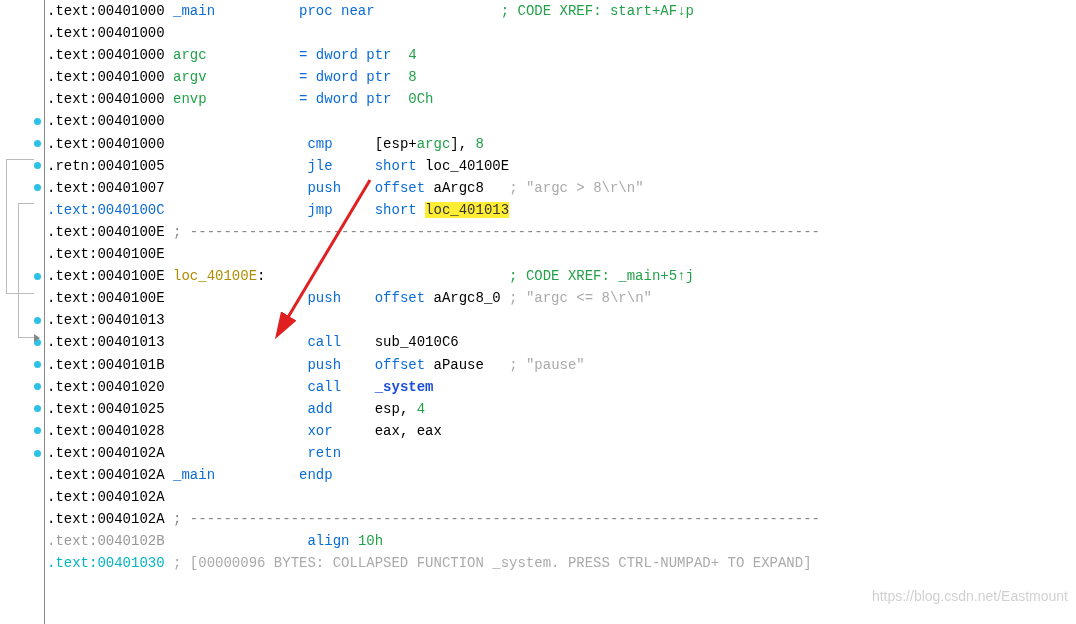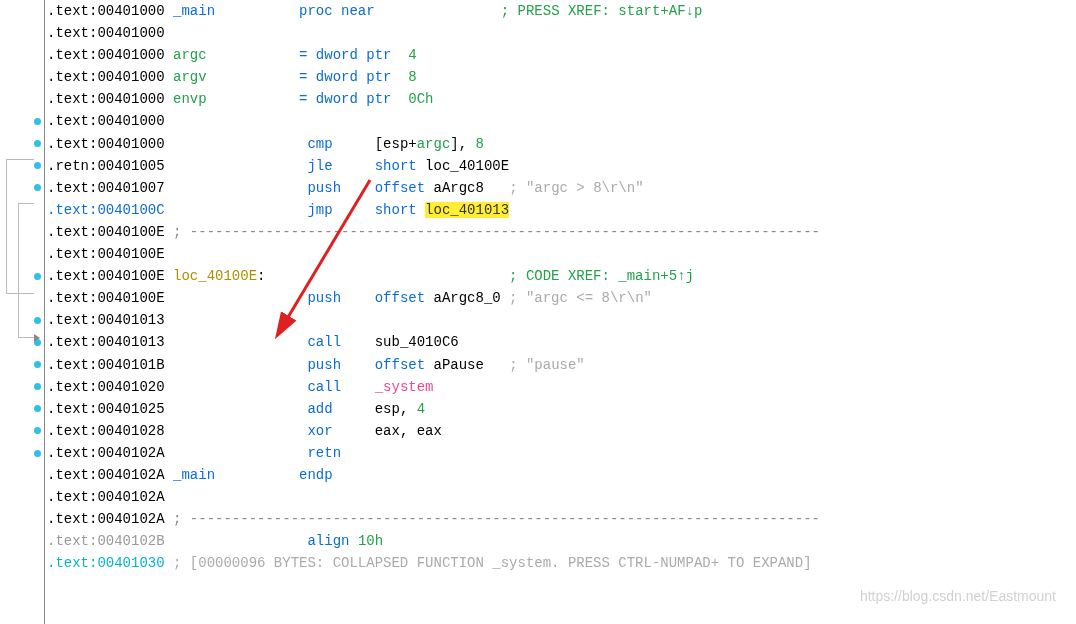--- a/index.html
+++ b/index.html
@@ -61,31 +61,31 @@
   .seg-addr-gray { color: #999; }
   .seg-addr-cyan { color: #00b7c7; }
   .func { color: #0b6cd6; }
   .arg  { color: #23a14a; margin-top: 12px; }
   .kw   { color: #0b6cd6; }
   .num  { color: #23a14a; }
   .comment { color: #23a14a; }
   .comment-gray { color: #aaa; }
   .reg  { color: #000; }
   .label { color: #b08d00; }
-  .call-gray { color: #ec4899; }
+  .call-gray { color: #1d4ed8; font-weight: bold; }
   .plus { color: #000; }
   .hl { background: #ffee33; }
   .dash { color: #888; letter-spacing: 0; }
   .arrow-svg {
     position: absolute;
     pointer-events: none;
   }
   .watermark {
     position: absolute;
-    right: 20px;
+    right: 8px;
     bottom: 20px;
     color: rgba(150,150,150,0.45);
     font-size: 14px;
     font-family: Arial, sans-serif;
   }
 </style>
 </head>
 <body>
 
 <div class="gutter" id="gutter">
@@ -104,21 +104,21 @@
     <div class="graphline" style="left: 6px; top: 159px; width: 1px; height: 135px;"></div>
     <div class="graphline" style="left: 6px; top: 159px; width: 28px; height: 1px;"></div>
     <div class="graphline" style="left: 6px; top: 293px; width: 28px; height: 1px;"></div>
     <div class="graphline" style="left: 18px; top: 203px; width: 1px; height: 134px;"></div>
     <div class="graphline" style="left: 18px; top: 203px; width: 16px; height: 1px;"></div>
     <div class="graphline" style="left: 18px; top: 337px; width: 16px; height: 1px;"></div>
     <div class="arrowhead" style="left: 34px; top: 334px;"></div>
   </div>
 
 <div class="code-area" id="codearea">
-    <div class="line"><span class="seg-addr">.text:00401000</span><span class=""> </span><span class="func">_main</span><span class="">          </span><span class="kw">proc near</span><span class="">               </span><span class="comment">; PRESS XREF: start+AF↓p</span></div>
+    <div class="line"><span class="seg-addr">.text:00401000</span><span class=""> </span><span class="func">_main</span><span class="">          </span><span class="kw">proc near</span><span class="">               </span><span class="comment">; CODE XREF: start+AF↓p</span></div>
     <div class="line"><span class="seg-addr">.text:00401000</span></div>
     <div class="line"><span class="seg-addr">.text:00401000</span><span class=""> </span><span class="arg">argc</span><span class="">           </span><span class="kw">= dword ptr  </span><span class="num">4</span></div>
     <div class="line"><span class="seg-addr">.text:00401000</span><span class=""> </span><span class="arg">argv</span><span class="">           </span><span class="kw">= dword ptr  </span><span class="num">8</span></div>
     <div class="line"><span class="seg-addr">.text:00401000</span><span class=""> </span><span class="arg">envp</span><span class="">           </span><span class="kw">= dword ptr  </span><span class="num">0Ch</span></div>
     <div class="line"><span class="seg-addr">.text:00401000</span></div>
     <div class="line"><span class="seg-addr">.text:00401000</span><span class="">                 </span><span class="kw">cmp</span><span class="">     </span><span class="reg">[</span><span class="reg">esp</span><span class="plus">+</span><span class="arg">argc</span><span class="reg">], </span><span class="num">8</span></div>
     <div class="line"><span class="seg-addr">.retn:00401005</span><span class="">                 </span><span class="kw">jle</span><span class="">     </span><span class="kw">short </span><span class="reg">loc_40100E</span></div>
     <div class="line"><span class="seg-addr">.text:00401007</span><span class="">                 </span><span class="kw">push</span><span class="">    </span><span class="kw">offset </span><span class="reg">aArgc8</span><span class="">   </span><span class="comment-gray">; "argc &gt; 8\r\n"</span></div>
     <div class="line"><span class="seg-addr-blue">.text:0040100C</span><span class="">                 </span><span class="kw">jmp</span><span class="">     </span><span class="kw">short </span><span class="hl">loc_401013</span></div>
     <div class="line"><span class="seg-addr">.text:0040100E</span><span class="dash"> ; </span><span class="dash">---------------------------------------------------------------------------</span></div>

